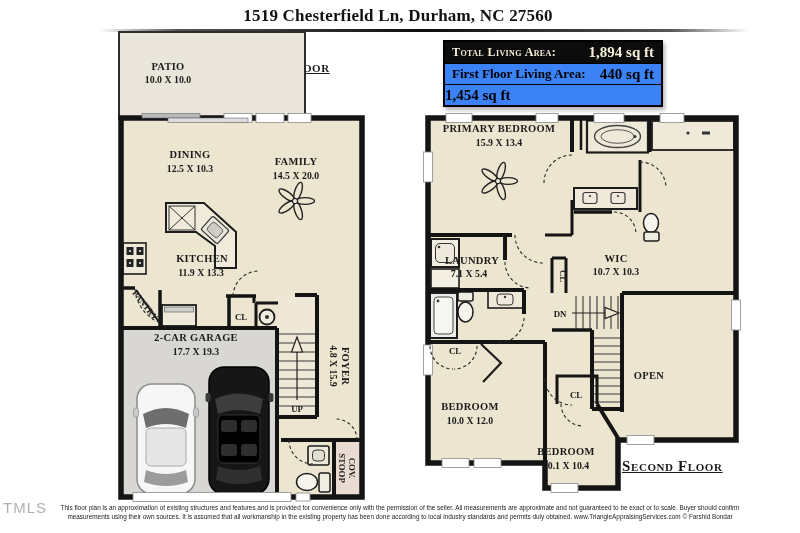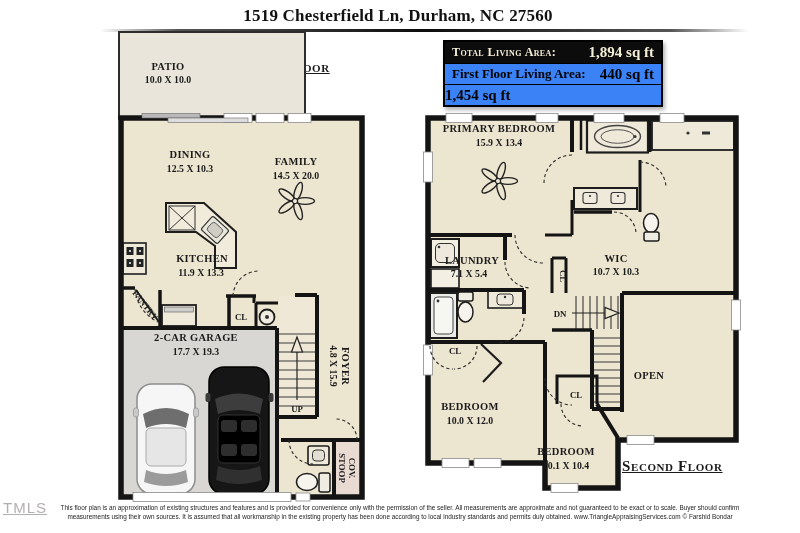--- a/index.html
+++ b/index.html
@@ -16,21 +16,21 @@
   .areabox{position:absolute;left:443px;top:40px;width:216px;border:2.5px solid #000;
            background:#3b82f6;box-shadow:2px 3px 4px rgba(0,0,0,.30);}
   .arow{display:flex;align-items:center;height:20px;border-bottom:1px solid #000;}
   .arow:last-child{border-bottom:none;}
   .arow.total{background:#0c0c0c;color:#f5eed7;height:21px;}
   .alabel{flex:1;padding-left:7px;font-weight:bold;font-size:13px;}
   .total .alabel{font-variant:small-caps;font-size:12px;letter-spacing:.4px;}
   .avalue{padding-right:7px;font-weight:bold;font-size:15px;white-space:nowrap;}
   .plansvg{position:absolute;left:0;top:0;}
   .footer-logo{position:absolute;left:3px;top:499px;font-family:"Liberation Sans",sans-serif;
-               font-size:15px;color:#b3afaf;letter-spacing:1px;text-decoration:underline;}
+               font-size:15px;color:#b3afaf;letter-spacing:1px;}
   .disclaimer{position:absolute;left:53px;top:503px;width:694px;text-align:center;
               font-family:"Liberation Sans",sans-serif;font-size:6.4px;line-height:9px;color:#1c1c1c;}
   
   .wall{stroke:#141414;fill:none;stroke-linecap:butt;}
   .door{stroke:#2a2a2a;stroke-dasharray:3.2,2.6;fill:none;stroke-width:1.1;}
   .tread{stroke:#3a3a3a;stroke-width:1.1;}
   .win{fill:#fff;stroke:#8a8a8a;stroke-width:.8;}
   .rname{font-family:"Liberation Serif",serif;font-weight:bold;font-size:10.5px;fill:#1b1b1b;
          text-anchor:middle;letter-spacing:.3px;}
   .rdims{font-family:"Liberation Serif",serif;font-weight:bold;font-size:9.8px;fill:#1b1b1b;

